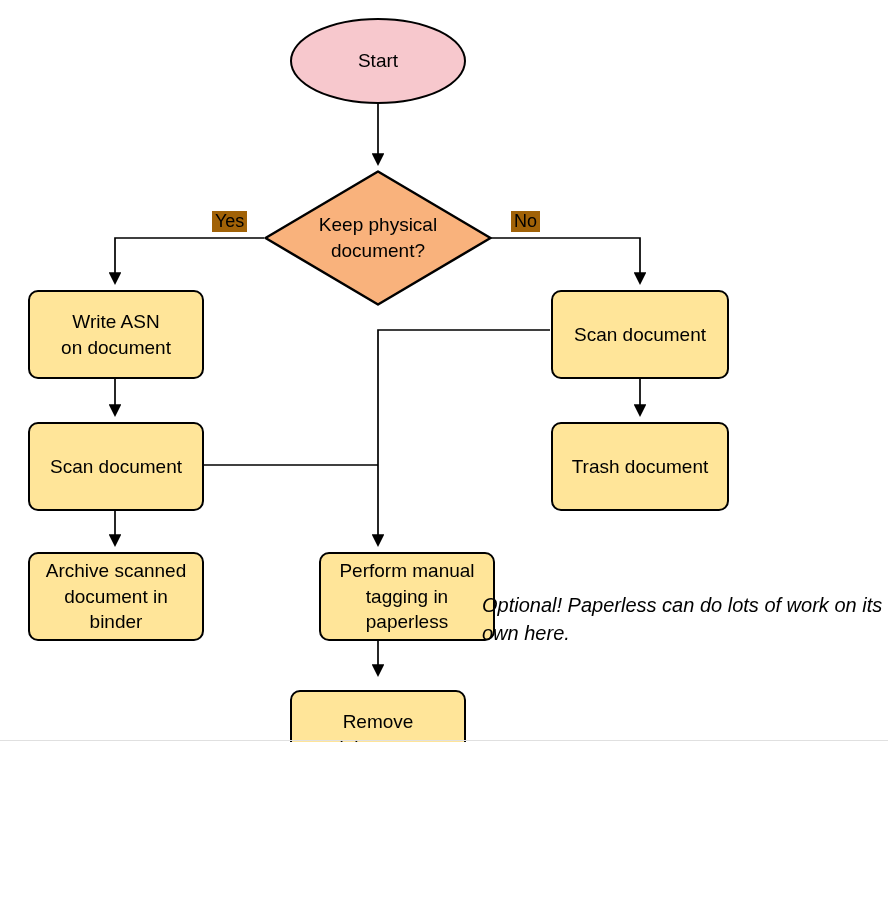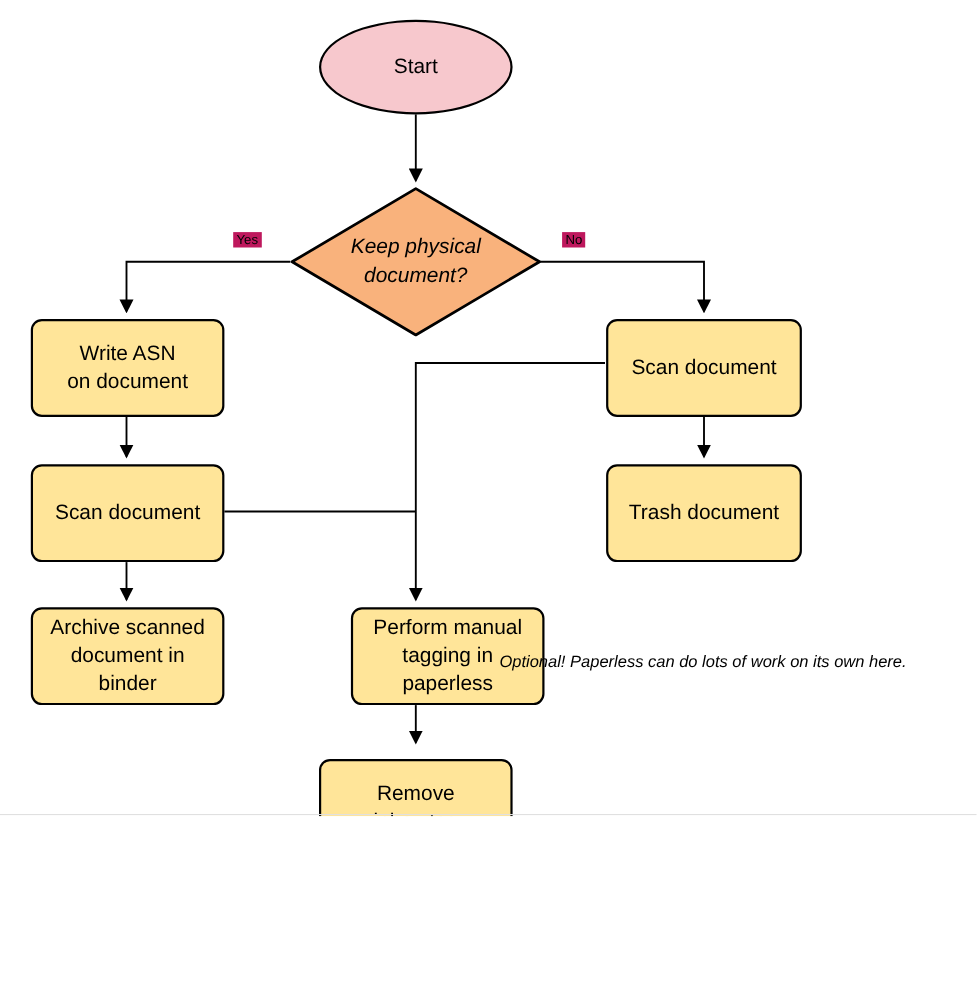--- a/index.html
+++ b/index.html
@@ -30,39 +30,39 @@
     background:var(--process);
     border:2.5px solid var(--stroke);
     border-radius:10px;
   }
   .terminal{
     background:var(--terminal);
     border:2.5px solid var(--stroke);
     border-radius:50%;
   }
   .node-label{white-space:pre-line;}
-  .diamond-wrap{position:absolute;font-style:italic;}
+  .diamond-wrap{position:absolute;}
   .diamond-wrap svg{display:block;}
   .diamond-label{
     position:absolute;left:0;top:0;right:0;bottom:0;
     display:flex;align-items:center;justify-content:center;
     text-align:center;font-size:19px;line-height:1.35;
     white-space:pre-line;
   }
   .edge-label{
     position:absolute;
-    font-size:12px;
-    background:#be185d;
+    font-size:18px;
+    background:#a16207;
     padding:0 3px;
   }
   .annotation{
     position:absolute;
-    left:454px;top:591px;width:402px;
+    left:482px;top:591px;width:402px;
     font-style:italic;
-    font-size:15px;
+    font-size:20px;
     line-height:1.4;
   }
   .bottom-divider{
     position:absolute;left:0;right:0;bottom:1px;
     border-top:1px solid #e0e0e0;
   }
 </style>
 </head>
 <body>
 

